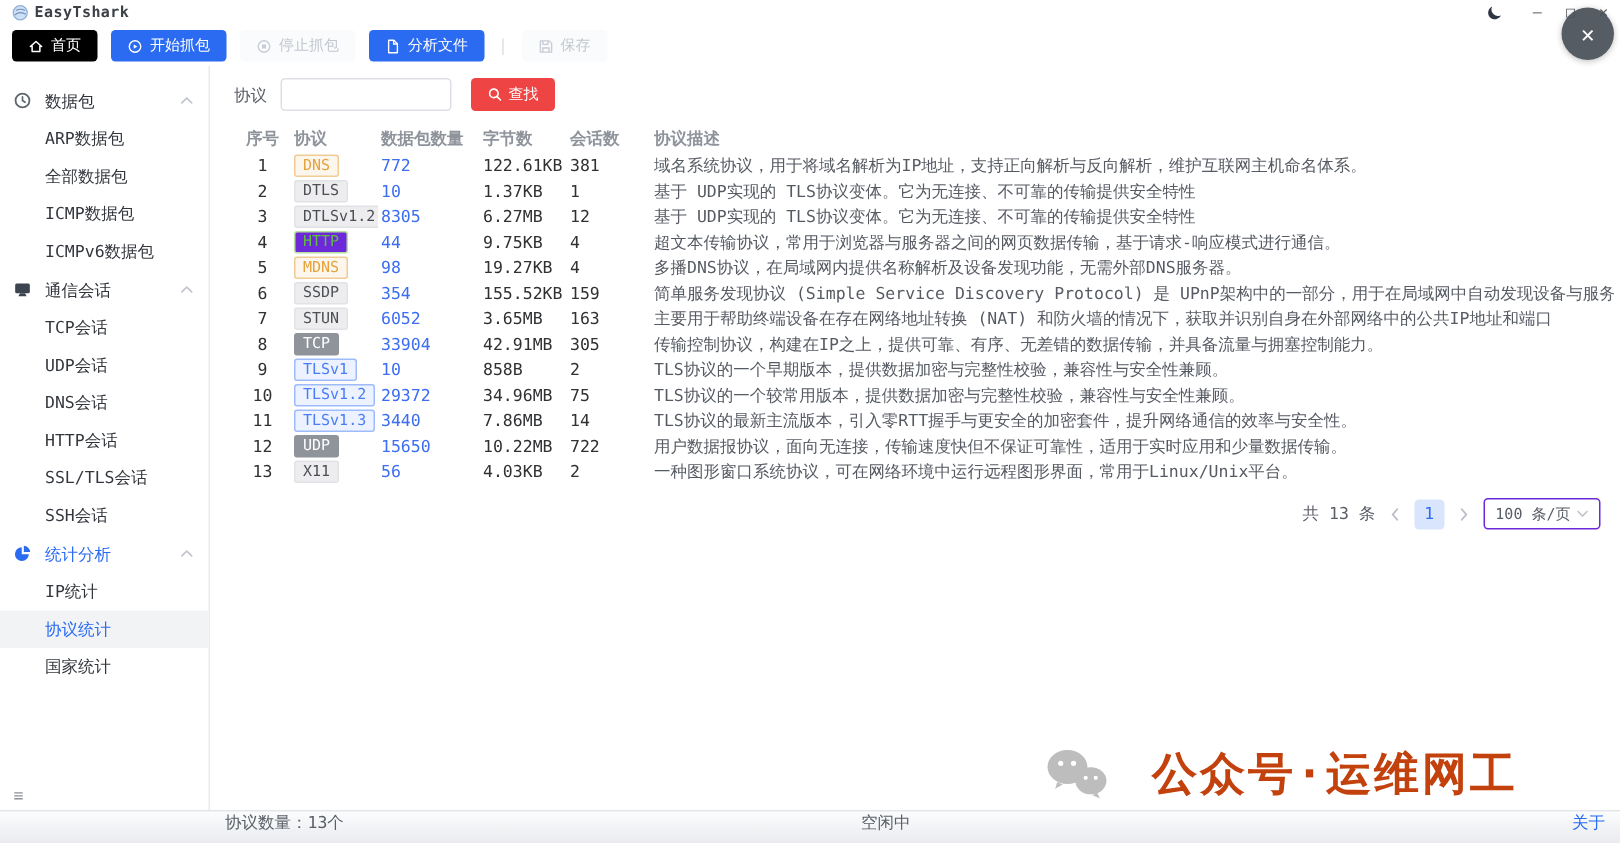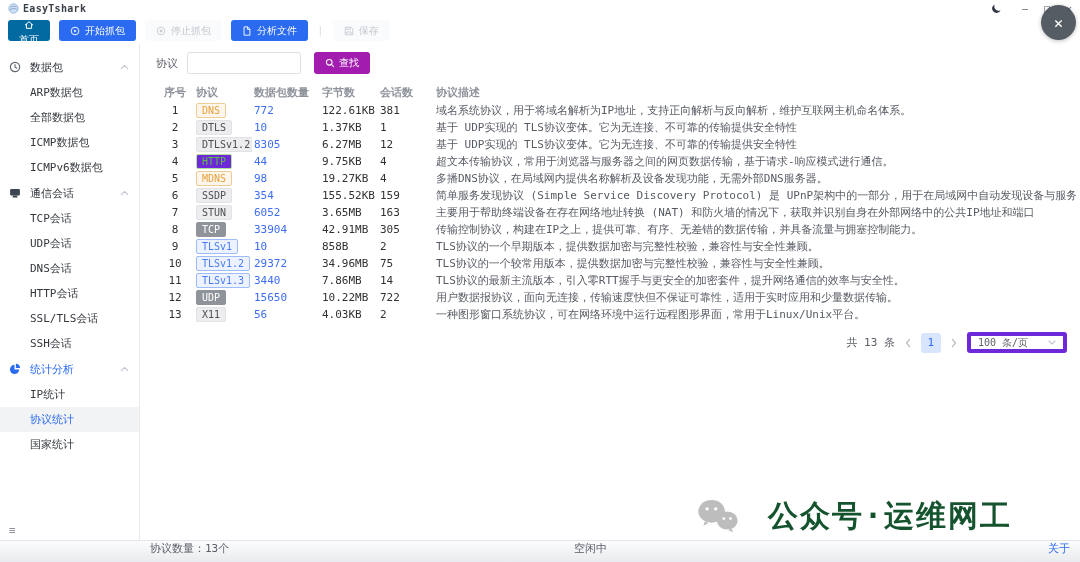--- a/index.html
+++ b/index.html
@@ -15,21 +15,21 @@
   .app-title { font-size:10px; font-weight:bold; color:#3c4148; margin-left:4px; letter-spacing:.3px; }
   .titlebar .spacer { flex:1; }
   .win-ctrl { font-size:10px; color:#5f6368; margin-left:16px; line-height:1; cursor:pointer; }
   .moon-wrap { margin-right:4px; cursor:pointer; display:flex; align-items:center; }
 
   
   .toolbar { height:27px; display:flex; align-items:center; padding-left:8px; gap:9px; flex:0 0 auto; }
   .tbtn { height:21px; display:inline-flex; align-items:center; gap:5px; padding:0 11px;
           font-size:10px; border:none; border-radius:3px; cursor:pointer;
           font-family:inherit; line-height:1; }
-  .tbtn.orange { background:#0369a1; color:#fff;flex-direction:column; }
+  .tbtn.orange { background:#000000; color:#fff; }
   .tbtn.blue   { background:#2b6bf2; color:#fff; }
   .tbtn.disabled { background:#fafbfc; color:#c3c7cf; cursor:default; }
   .tb-divider { color:#dcdfe6; font-size:11px; }
 
   
   .content { flex:1 1 auto; display:flex; min-height:0; }
 
   .sidebar { width:140px; flex:0 0 140px; border-right:1px solid #e8eaec; padding-top:10px; position:relative; }
   .group-header { height:26px; display:flex; align-items:center; padding:0 10px 0 9px;
                   font-size:11px; color:#2f343b; cursor:pointer; }
@@ -41,21 +41,21 @@
   .sidebar-footer { position:absolute; bottom:3px; left:9px; color:#909399; font-size:11px; cursor:pointer; }
 
   .main { flex:1 1 auto; position:relative; padding:8px 0 0 16px; min-width:0; }
 
   
   .search-row { display:flex; align-items:center; gap:9px; margin-bottom:9px; }
   .search-label { font-size:11px; color:#5a5e66; }
   .search-input { width:114px; height:22px; border:1px solid #dcdfe6; border-radius:3px;
                   font-size:11px; padding:0 7px; font-family:inherit; color:#303133; outline:none; }
   .btn-search { height:22px; display:inline-flex; align-items:center; gap:4px; padding:0 11px;
-                background:#a21caf; color:#fff; border:none; border-radius:3px;
+                background:#ef4444; color:#fff; border:none; border-radius:3px;
                 font-size:10px; cursor:pointer; font-family:inherit; margin-left:4px; }
 
   
   table.proto { border-collapse:collapse; table-layout:fixed; width:924px; }
   table.proto th { font-size:11px; color:#8f949c; font-weight:bold; text-align:left; height:19px; padding:0 2px; white-space:nowrap; }
   table.proto td { font-size:11px; height:17px; padding:0 2px; white-space:nowrap; overflow:hidden; }
   .col-no    { width:38px; text-align:center !important; }
   .col-proto { width:58px; }
   .col-pkts  { width:68px; }
   .col-bytes { width:58px; }
@@ -72,26 +72,26 @@
   .tag-success { color:#5fbf40; background:#6d28d9; border-color:#b3e09b; }
   .tag-primary { color:#4a7cf5; background:#ecf2ff; border-color:#9dbcf9; }
   .tag-dark    { color:#ffffff; background:#8f939a; border-color:#8f939a; }
 
   
   .pagination { display:flex; justify-content:flex-end; align-items:center; gap:9px;
                 margin-top:9px; padding-right:13px; font-size:11px; color:#5a5e66; }
   .pg-arrow { color:#b8bcc4; display:flex; align-items:center; cursor:pointer; }
   .pg-num { min-width:20px; height:20px; background:#d9e5fc; color:#2b6bf2; border-radius:3px;
             display:flex; align-items:center; justify-content:center; font-size:11px; cursor:pointer; }
-  .pg-size { border:4px solid #6d28d9; border-radius:3px; height:21px; padding:0 7px;
-             display:flex; align-items:center; gap:20px; font-size:10px; color:#5a5e66; cursor:pointer; background:#fff; }
+  .pg-size { border:1px solid #6d28d9; border-radius:3px; height:21px; padding:0 7px;
+             display:flex; align-items:center; gap:4px; font-size:10px; color:#5a5e66; cursor:pointer; background:#fff; }
 
   
   .watermark { position:absolute; right:68px; top:452px; display:flex; align-items:center; gap:28px;
-               color:#14532d; font-size:30px; font-weight:bold; letter-spacing:2px; pointer-events:none; }
+               color:#c2410c; font-size:30px; font-weight:bold; letter-spacing:2px; pointer-events:none; }
 
   
   .statusbar { height:22px; flex:0 0 auto; background:linear-gradient(180deg,#fbfcfd,#e9ebee);
                border-top:1px solid #e3e5e8; display:flex; align-items:flex-start;
                font-size:11px; color:#5a5e66; position:relative; }
   .sb-left { margin-left:150px; }
   .sb-center { position:absolute; left:574px; }
   .sb-right { position:absolute; right:10px; color:#2b6bf2; cursor:pointer; text-decoration:none; }
 
   

